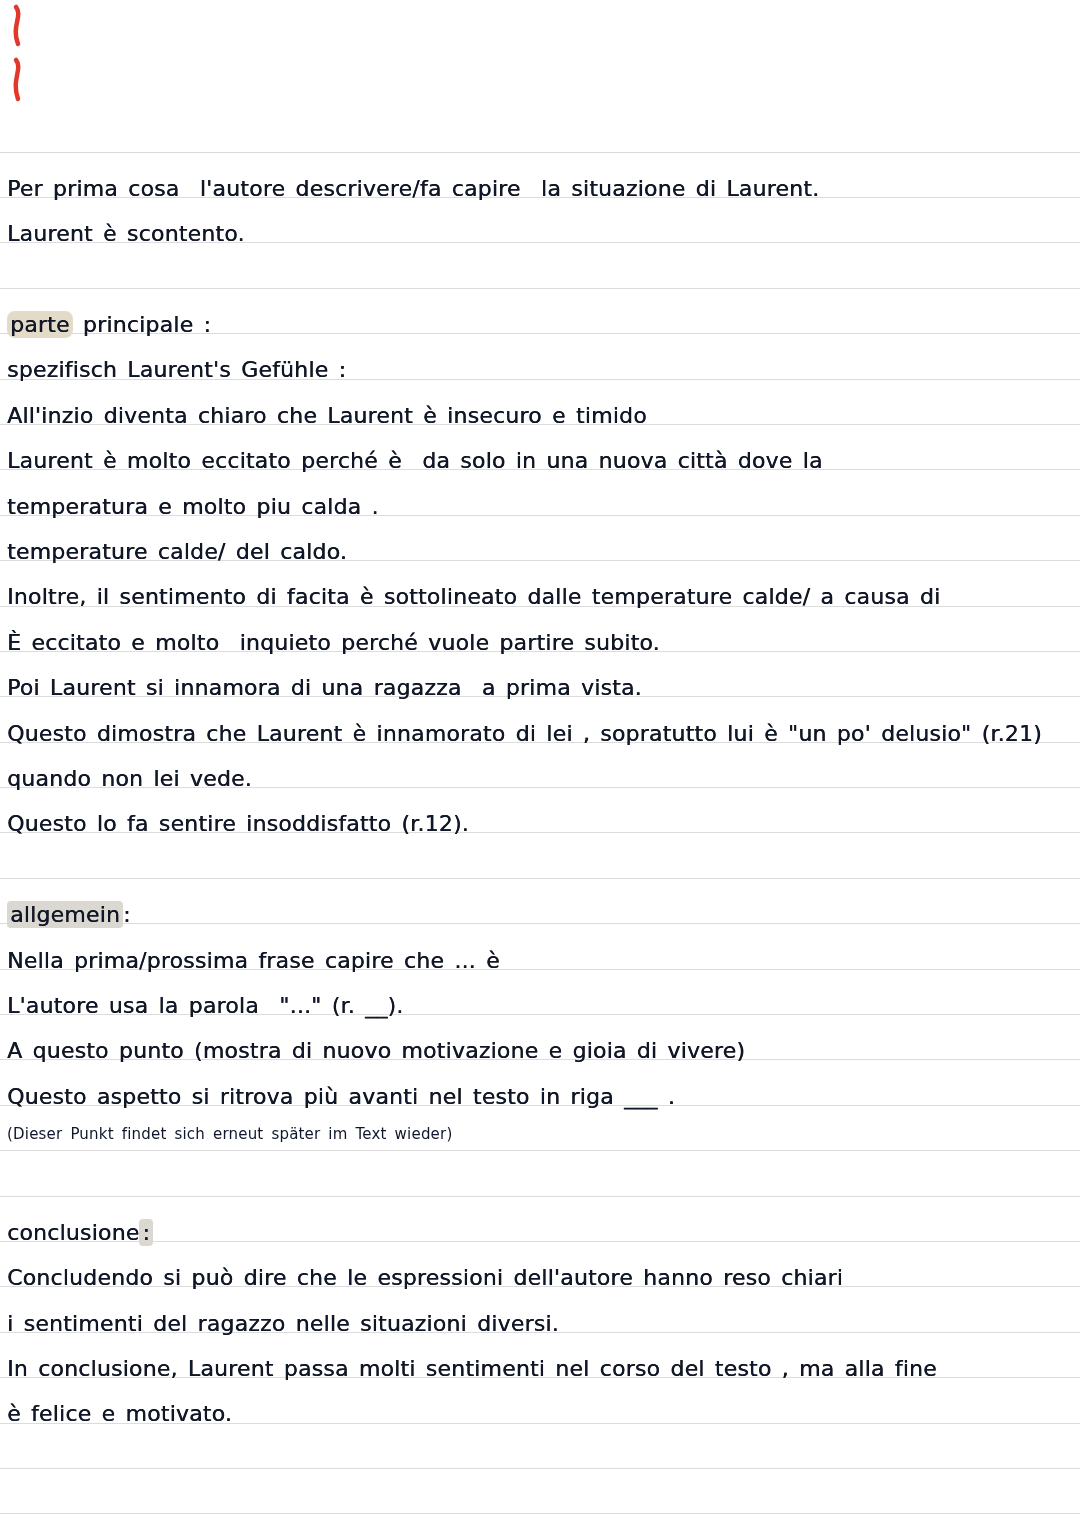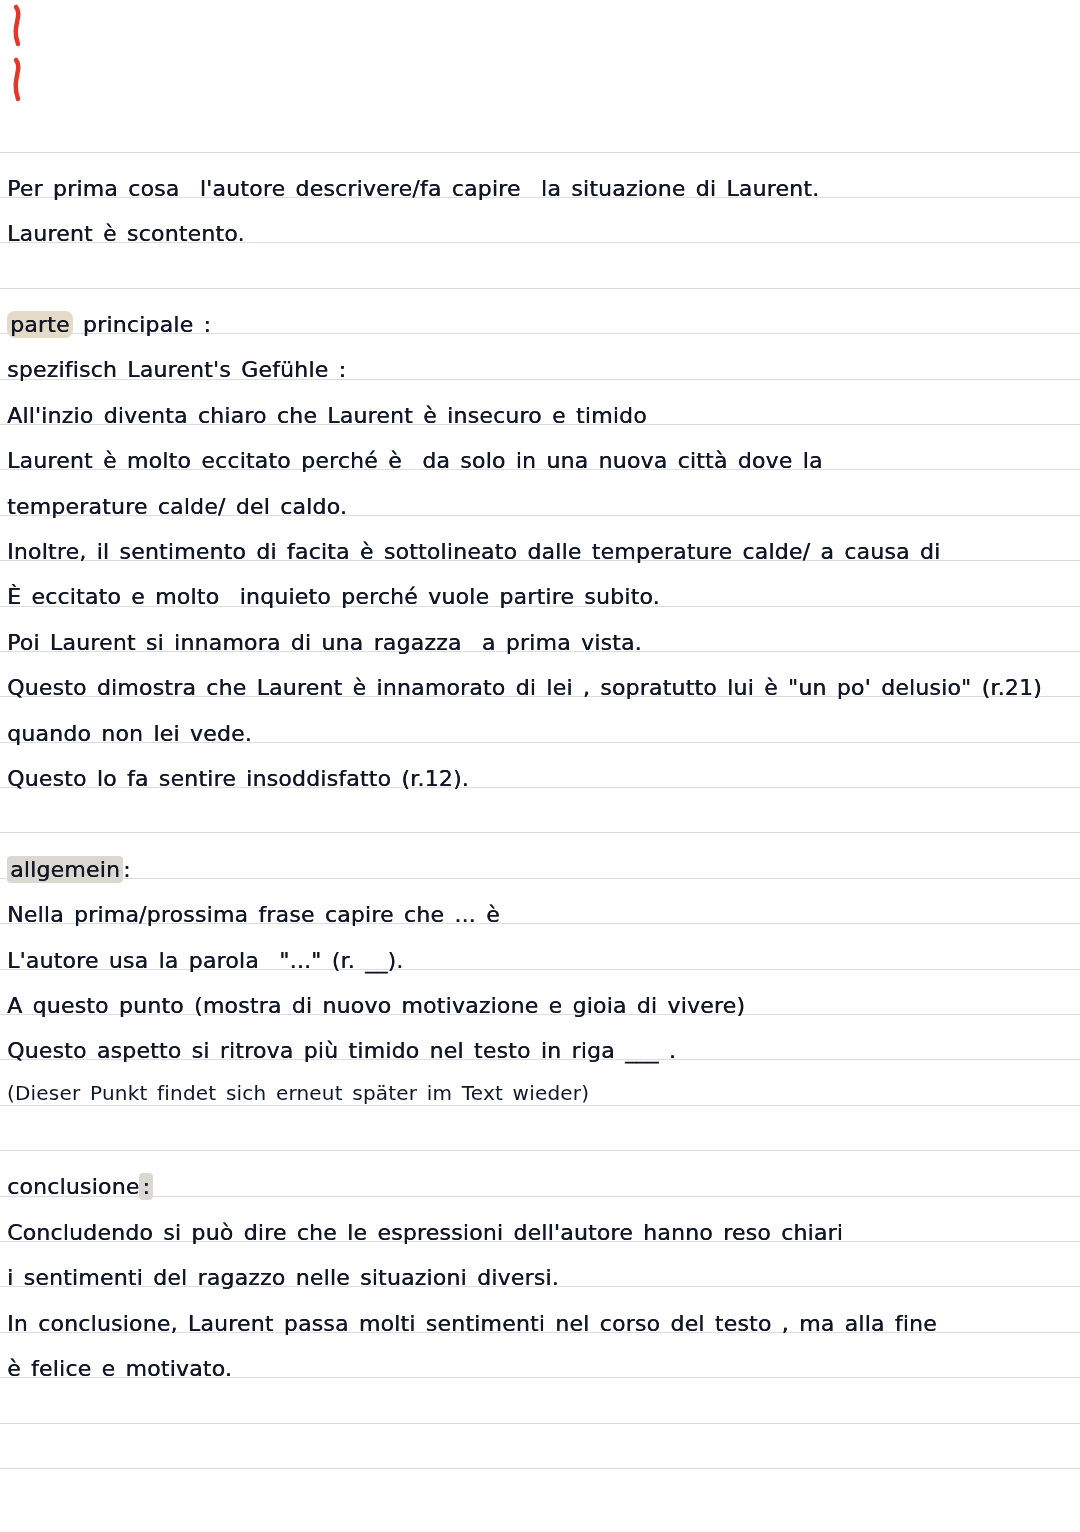--- a/index.html
+++ b/index.html
@@ -38,22 +38,22 @@
     font-size: 22px;
     line-height: 1.05;
     color: #0f172a;
     white-space: pre;
     word-spacing: 3px;
     letter-spacing: 0.2px;
     margin-bottom: -3px;
     text-shadow: 0.4px 0 0 #171513; 
   }
   .row.small .ink {
-    font-size: 20px;
-    margin-bottom: 1px;
+    font-size: 15px;
+    margin-bottom: 7px;
     text-shadow: none;
   }
   .hl-tan  { background: #e3dac8; border-radius: 8px; padding: 1px 3px; }
   .hl-grey { background: #dbd8d2; border-radius: 4px; padding: 1px 3px; text-align: right; }
 </style>
 </head>
 <body>
 
 <div class="page">
 
@@ -78,20 +78,23 @@
       <div class="row">
         <span class="ink"><span>spezifisch Laurent's Gefühle :</span></span>
       </div>
       <div class="row">
         <span class="ink"><span>All'inzio diventa chiaro che Laurent è insecuro e timido</span></span>
       </div>
       <div class="row">
         <span class="ink"><span>Laurent è molto eccitato perché è  da solo in una nuova città dove la</span></span>
       </div>
       <div class="row">
+        <span class="ink"><span>temperatura e molto piu calda .</span></span>
+      </div>
+      <div class="row">
         <span class="ink"><span>temperature calde/ del caldo.</span></span>
       </div>
       <div class="row">
         <span class="ink"><span>Inoltre, il sentimento di facita è sottolineato dalle temperature calde/ a causa di</span></span>
       </div>
       <div class="row">
         <span class="ink"><span>È eccitato e molto  inquieto perché vuole partire subito.</span></span>
       </div>
       <div class="row">
         <span class="ink"><span>Poi Laurent si innamora di una ragazza  a prima vista.</span></span>
@@ -112,21 +115,21 @@
       <div class="row">
         <span class="ink"><span>Nella prima/prossima frase capire che ... è</span></span>
       </div>
       <div class="row">
         <span class="ink"><span>L'autore usa la parola  "..." (r. __).</span></span>
       </div>
       <div class="row">
         <span class="ink"><span>A questo punto (mostra di nuovo motivazione e gioia di vivere)</span></span>
       </div>
       <div class="row">
-        <span class="ink"><span>Questo aspetto si ritrova più timido nel testo in riga ___ .</span></span>
+        <span class="ink"><span>Questo aspetto si ritrova più avanti nel testo in riga ___ .</span></span>
       </div>
       <div class="row small">
         <span class="ink"><span>(Dieser Punkt findet sich erneut später im Text wieder)</span></span>
       </div>
       <div class="row"></div>
       <div class="row">
         <span class="ink"><span>conclusione</span><span class="hl-grey">:</span></span>
       </div>
       <div class="row">
         <span class="ink"><span>Concludendo si può dire che le espressioni dell'autore hanno reso chiari</span></span>

